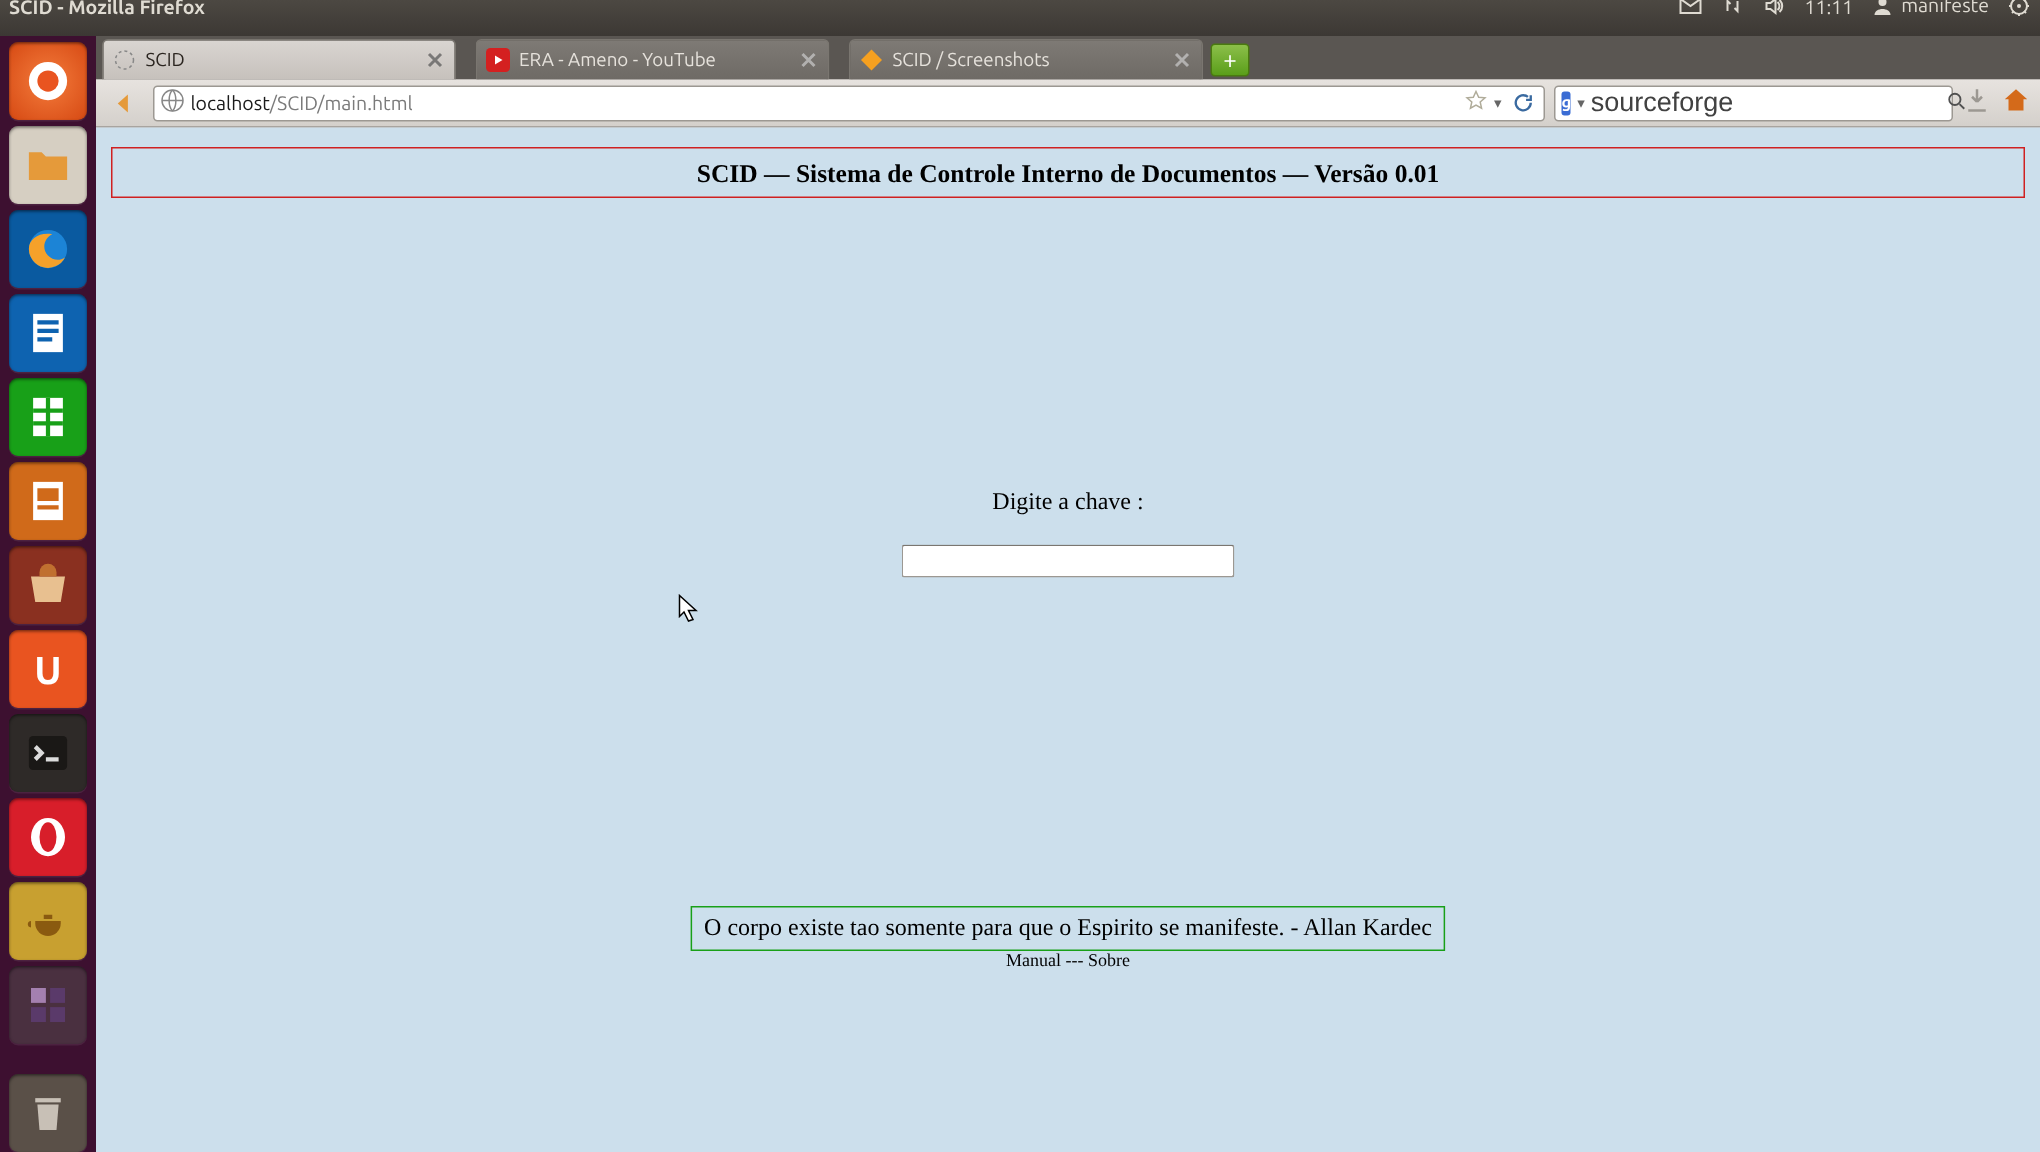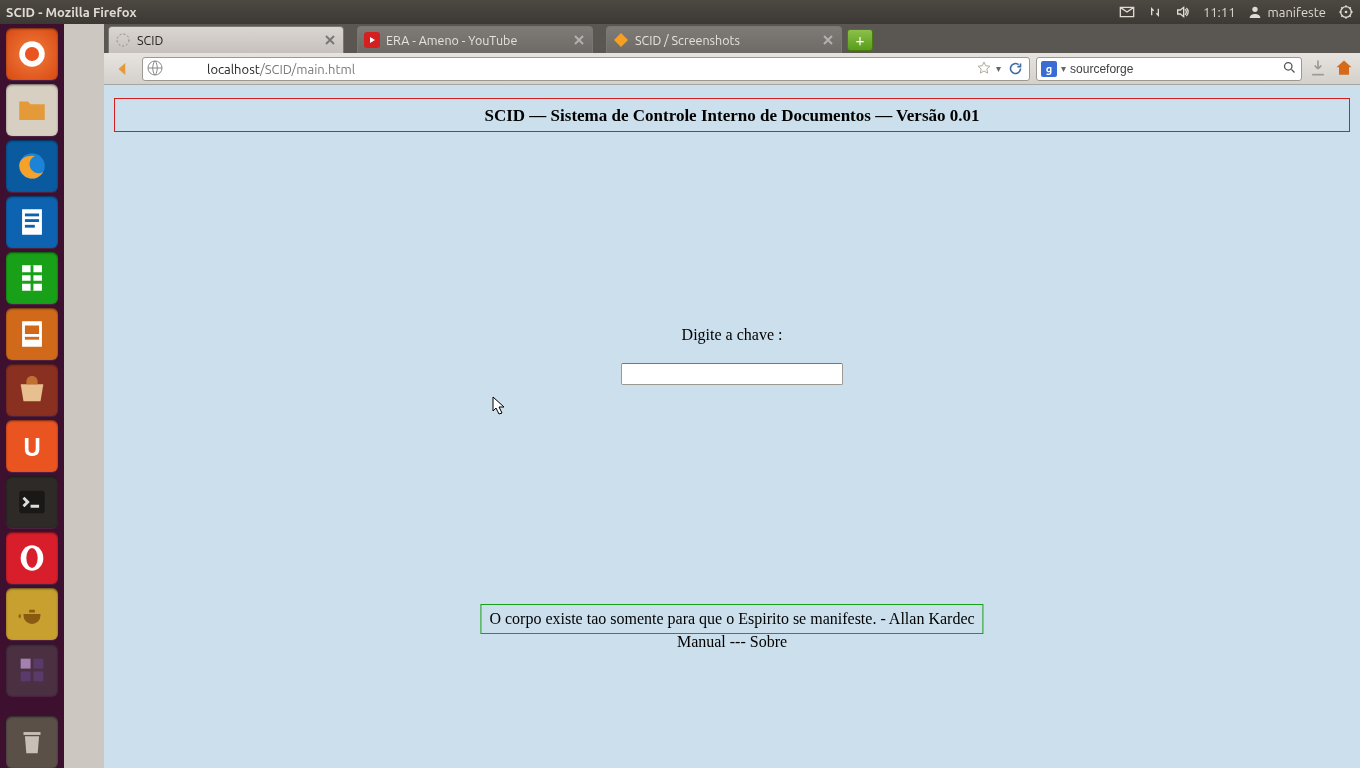--- a/index.html
+++ b/index.html
@@ -3,21 +3,21 @@
 <meta charset="utf-8">
 <style>
   * { box-sizing: border-box; margin: 0; padding: 0; }
   html, body { width: 1360px; height: 768px; overflow: hidden; font-family: "Ubuntu", "DejaVu Sans", sans-serif; font-size: 13px; }
   body { background: #2c001e; color: #ddd; }
 
   
   .menubar {
     position: absolute; left: 0; top: 0; width: 1360px; height: 24px;
     background: linear-gradient(#4c4842, #3c3834);
-    color: #dfdbd2; display: flex; align-items: center; padding: 12px 6px;
+    color: #dfdbd2; display: flex; align-items: flex-end; padding: 12px 6px;
     font-weight: bold; font-size: 13px;
   }
   .menubar .title { flex: 0 0 auto; }
   .menubar .spacer { flex: 1; }
   .menubar .ind { margin-left: 12px; display: inline-flex; align-items: center; gap: 4px; font-weight: normal; }
   .menubar svg { width: 16px; height: 16px; fill: #dfdbd2; }
 
   
   .launcher {
     position: absolute; left: 0; top: 24px; width: 64px; height: 744px;
@@ -42,21 +42,21 @@
   .tile-teapot   { background: #c8a030; }
   .tile-workspace{ background: #4a3040; }
   .tile-trash    { background: #5a5048; }
   .tile svg { width: 34px; height: 34px; }
   .tile-gap     { flex:1; }
 
   
   .ffwin {
     position: absolute; left: 64px; top: 24px; width: 1296px; height: 744px;
     background: #cdc7c2;
-    display: flex; flex-direction: column; padding-left: 40px;
+    display: flex; flex-direction: column;
   }
   .tabbar {
     height: 29px; background: #5a5652;
     display: flex; align-items: flex-end; padding: 0 2px 0 4px; gap: 0;
   }
   .tab {
     height: 27px; min-width: 236px; max-width: 250px;
     border-radius: 4px 4px 0 0;
     display: flex; align-items: center; padding: 0 6px;
     font-size: 12.5px; color: #2b2520;
@@ -84,29 +84,29 @@
   .navbtn { width:26px; height:26px; display:flex; align-items:center; justify-content:center; border-radius:3px; }
   .navbtn svg { width:18px; height:18px; fill:#6b5a40; }
   .urlbox {
     flex:1; height:24px; background:#fff; border:1px solid #9c9892; border-radius:3px;
     display:flex; align-items:center; padding:0 4px; gap:4px;
   }
   .urlbox input {
     flex:1; border:none; outline:none; font-size:13px; color:#636363;
     background:transparent;
   }
-  .urlbox .host { color:#1a1a1a;margin-left:40px; }
+  .urlbox .host { color:#1a1a1a; }
   .urlbox .reload { width:20px; height:20px; display:flex; align-items:center; justify-content:center; }
   .urlbox .reload svg{width:15px;height:15px;fill:#5a7aa0;}
   .searchbox {
     width: 266px; height:24px; background:#fff; border:1px solid #9c9892; border-radius:3px;
     display:flex; align-items:center; padding:0 4px; gap:4px;
   }
   .searchbox .g { width:16px;height:16px;background:#3a6cd4;border-radius:2px;color:#fff;font-size:11px;font-weight:bold;display:flex;align-items:center;justify-content:center;}
-  .searchbox input { flex:1; border:none; outline:none; font-size:12px; color:#414141; }
+  .searchbox input { flex:1; border:none; outline:none; font-size:18px; color:#414141; }
   .searchbox .mag svg{width:15px;height:15px;fill:#505050;}
   .iconbtn svg{width:20px;height:20px;}
 
   
   .pagearea {
     flex:1; background:#ccdfec; position:relative; color:#000;
     font-family: Georgia, "DejaVu Serif", serif;
   }
   .banner {
     position:absolute; left:10px; right:10px; top:13px;
@@ -132,21 +132,21 @@
     background:linear-gradient(#f3f1ef,#d9d5d1);
     border:1px solid #9c9892; border-radius:3px; color:#111;
   }
   .quote {
     position:absolute; left:50%; top:487px; transform:translateX(-50%);
     border:1px solid #18a018; padding:5px 8px;
     font-family: Georgia, serif; font-size:16px; white-space:nowrap;margin-top:32px;
   }
   .footlinks {
     position:absolute; left:0; right:0; top:548px; text-align:center;
-    font-family: Georgia, serif; font-size:16px;
+    font-family: Georgia, serif; font-size:12px;
   }
 
   
   .cursor {
     position:absolute; left:388px; top:311px; width:15px; height:21px; pointer-events:none;
   }
 </style>
 </head>
 <body>
 

